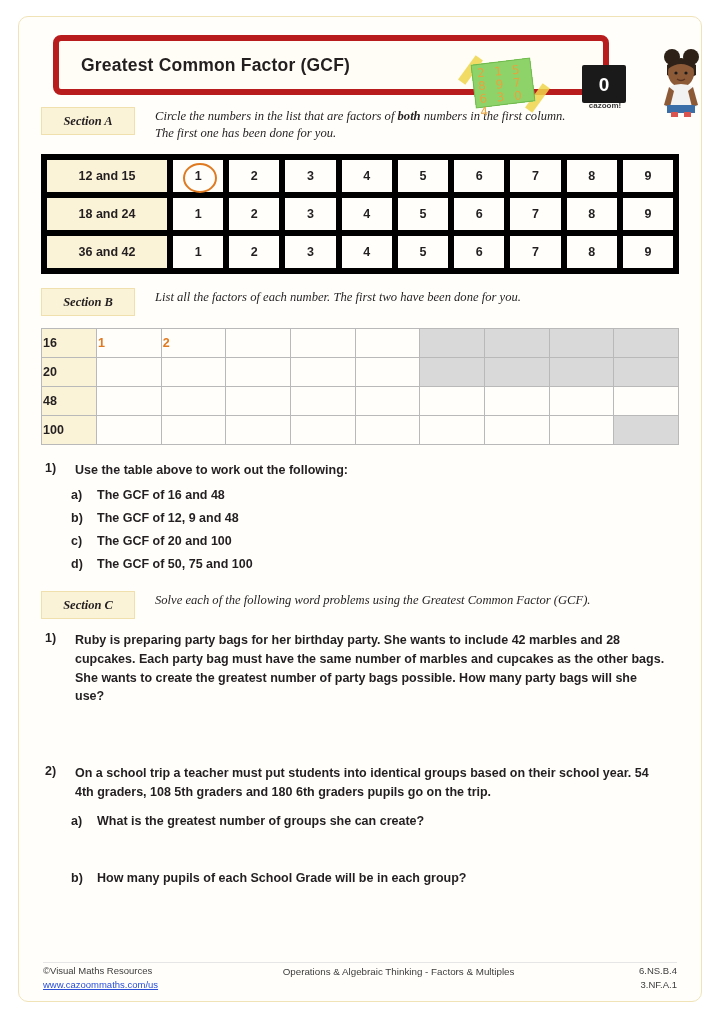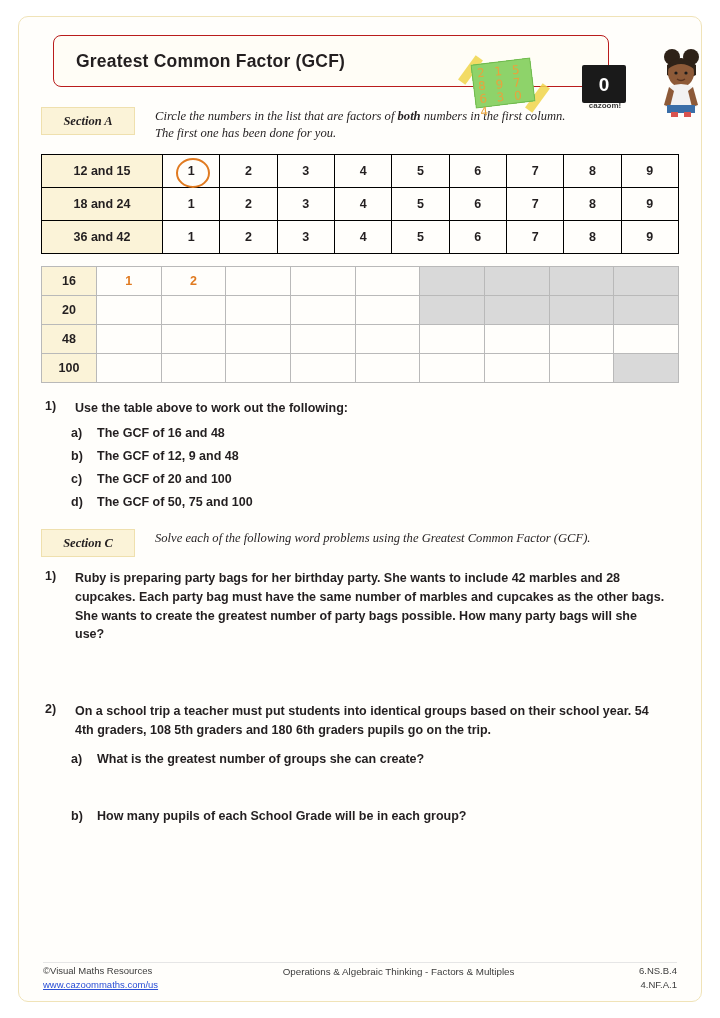--- a/index.html
+++ b/index.html
@@ -26,22 +26,22 @@
     padding:14px 22px 0 22px;
   }
 
   
   .header{
     position:relative;
     height:62px;
   }
   .title-box{
     position:absolute;left:12px;top:4px;
-    width:556px;height:52px;
-    border:1px solid #b91c1c;
+    width:556px;height:60px;
+    border:6px solid #b91c1c;
     border-radius:8px;
     background:#fffdf6;
     display:flex;align-items:center;
     box-sizing:border-box;
     padding-left:22px;
   }
   .title-box .title{
     font-size:17.5px;font-weight:bold;letter-spacing:.2px;
   }
   .sticky{
@@ -91,37 +91,37 @@
     font-family:"Liberation Serif", serif;
     font-size:12.6px;font-style:italic;line-height:1.35;
     padding-top:1px;
   }
   .section-instr b{font-weight:bold;}
 
   
   table{border-collapse:collapse;}
   .tblA{margin-top:12px;width:100%;table-layout:fixed;}
   .tblA td{
-    border:1px solid #000000;height:30px;text-align:center;
+    border:6px solid #000000;height:30px;text-align:center;
     font-size:12.5px;font-weight:bold;
   }
   .tblA td.label{
     background:#fbf3d8;width:118px;font-size:12.5px;
   }
   .circle-cell{position:relative;}
   .circle{
     position:absolute;left:50%;top:50%;
     width:30px;height:26px;margin-left:-15px;margin-top:-13px;
     border:2px solid #e07a20;border-radius:50%;
   }
 
   
   .tblB{margin-top:12px;width:100%;table-layout:fixed;}
   .tblB td{
-    border:1px solid #b9b9b9;height:26px;text-align:center;
+    border:1px solid #b9b9b9;height:26px;text-align:left;
     font-size:12.5px;font-weight:bold;
   }
   .tblB td.label{background:#fbf3d8;width:52px;}
   .tblB td.shade{background:#d9d9d9;}
   .tblB td.ans{color:#e07a20;}
 
   
   .qlist{margin-top:16px;}
   .q{display:flex;margin-bottom:8px;}
   .q .num{width:34px;flex:0 0 34px;font-size:12.5px;font-weight:bold;padding-left:4px;box-sizing:border-box;}
@@ -236,20 +236,24 @@
           <td>4</td>
           <td>5</td>
           <td>6</td>
           <td>7</td>
           <td>8</td>
           <td>9</td>
         </tr>
       </tbody>
     </table>
 
+    <div class="section-row">
+      <div class="section-tag">Section B</div>
+      <div class="section-instr">List all the factors of each number. The first two have been done for you.</div>
+    </div>
 
     <table class="tblB">
       <tbody>
         <tr>
           <td class="label">16</td>
           <td class="ans">1</td>
           <td class="ans">2</td>
           <td></td>
           <td></td>
           <td></td>
@@ -351,18 +355,18 @@
 
     <div class="hr"></div>
     <div class="footer">
       <div class="left">
         <div>©Visual Maths Resources</div>
         <a href="#">www.cazoommaths.com/us</a>
       </div>
       <div class="mid">Operations &amp; Algebraic Thinking - Factors &amp; Multiples</div>
       <div class="right">
         <div>6.NS.B.4</div>
-        <div>4.NF.A.1</div>
+        <div>3.NF.A.1</div>
       </div>
     </div>
 
   </div>
 </div>
 
 </body></html>

